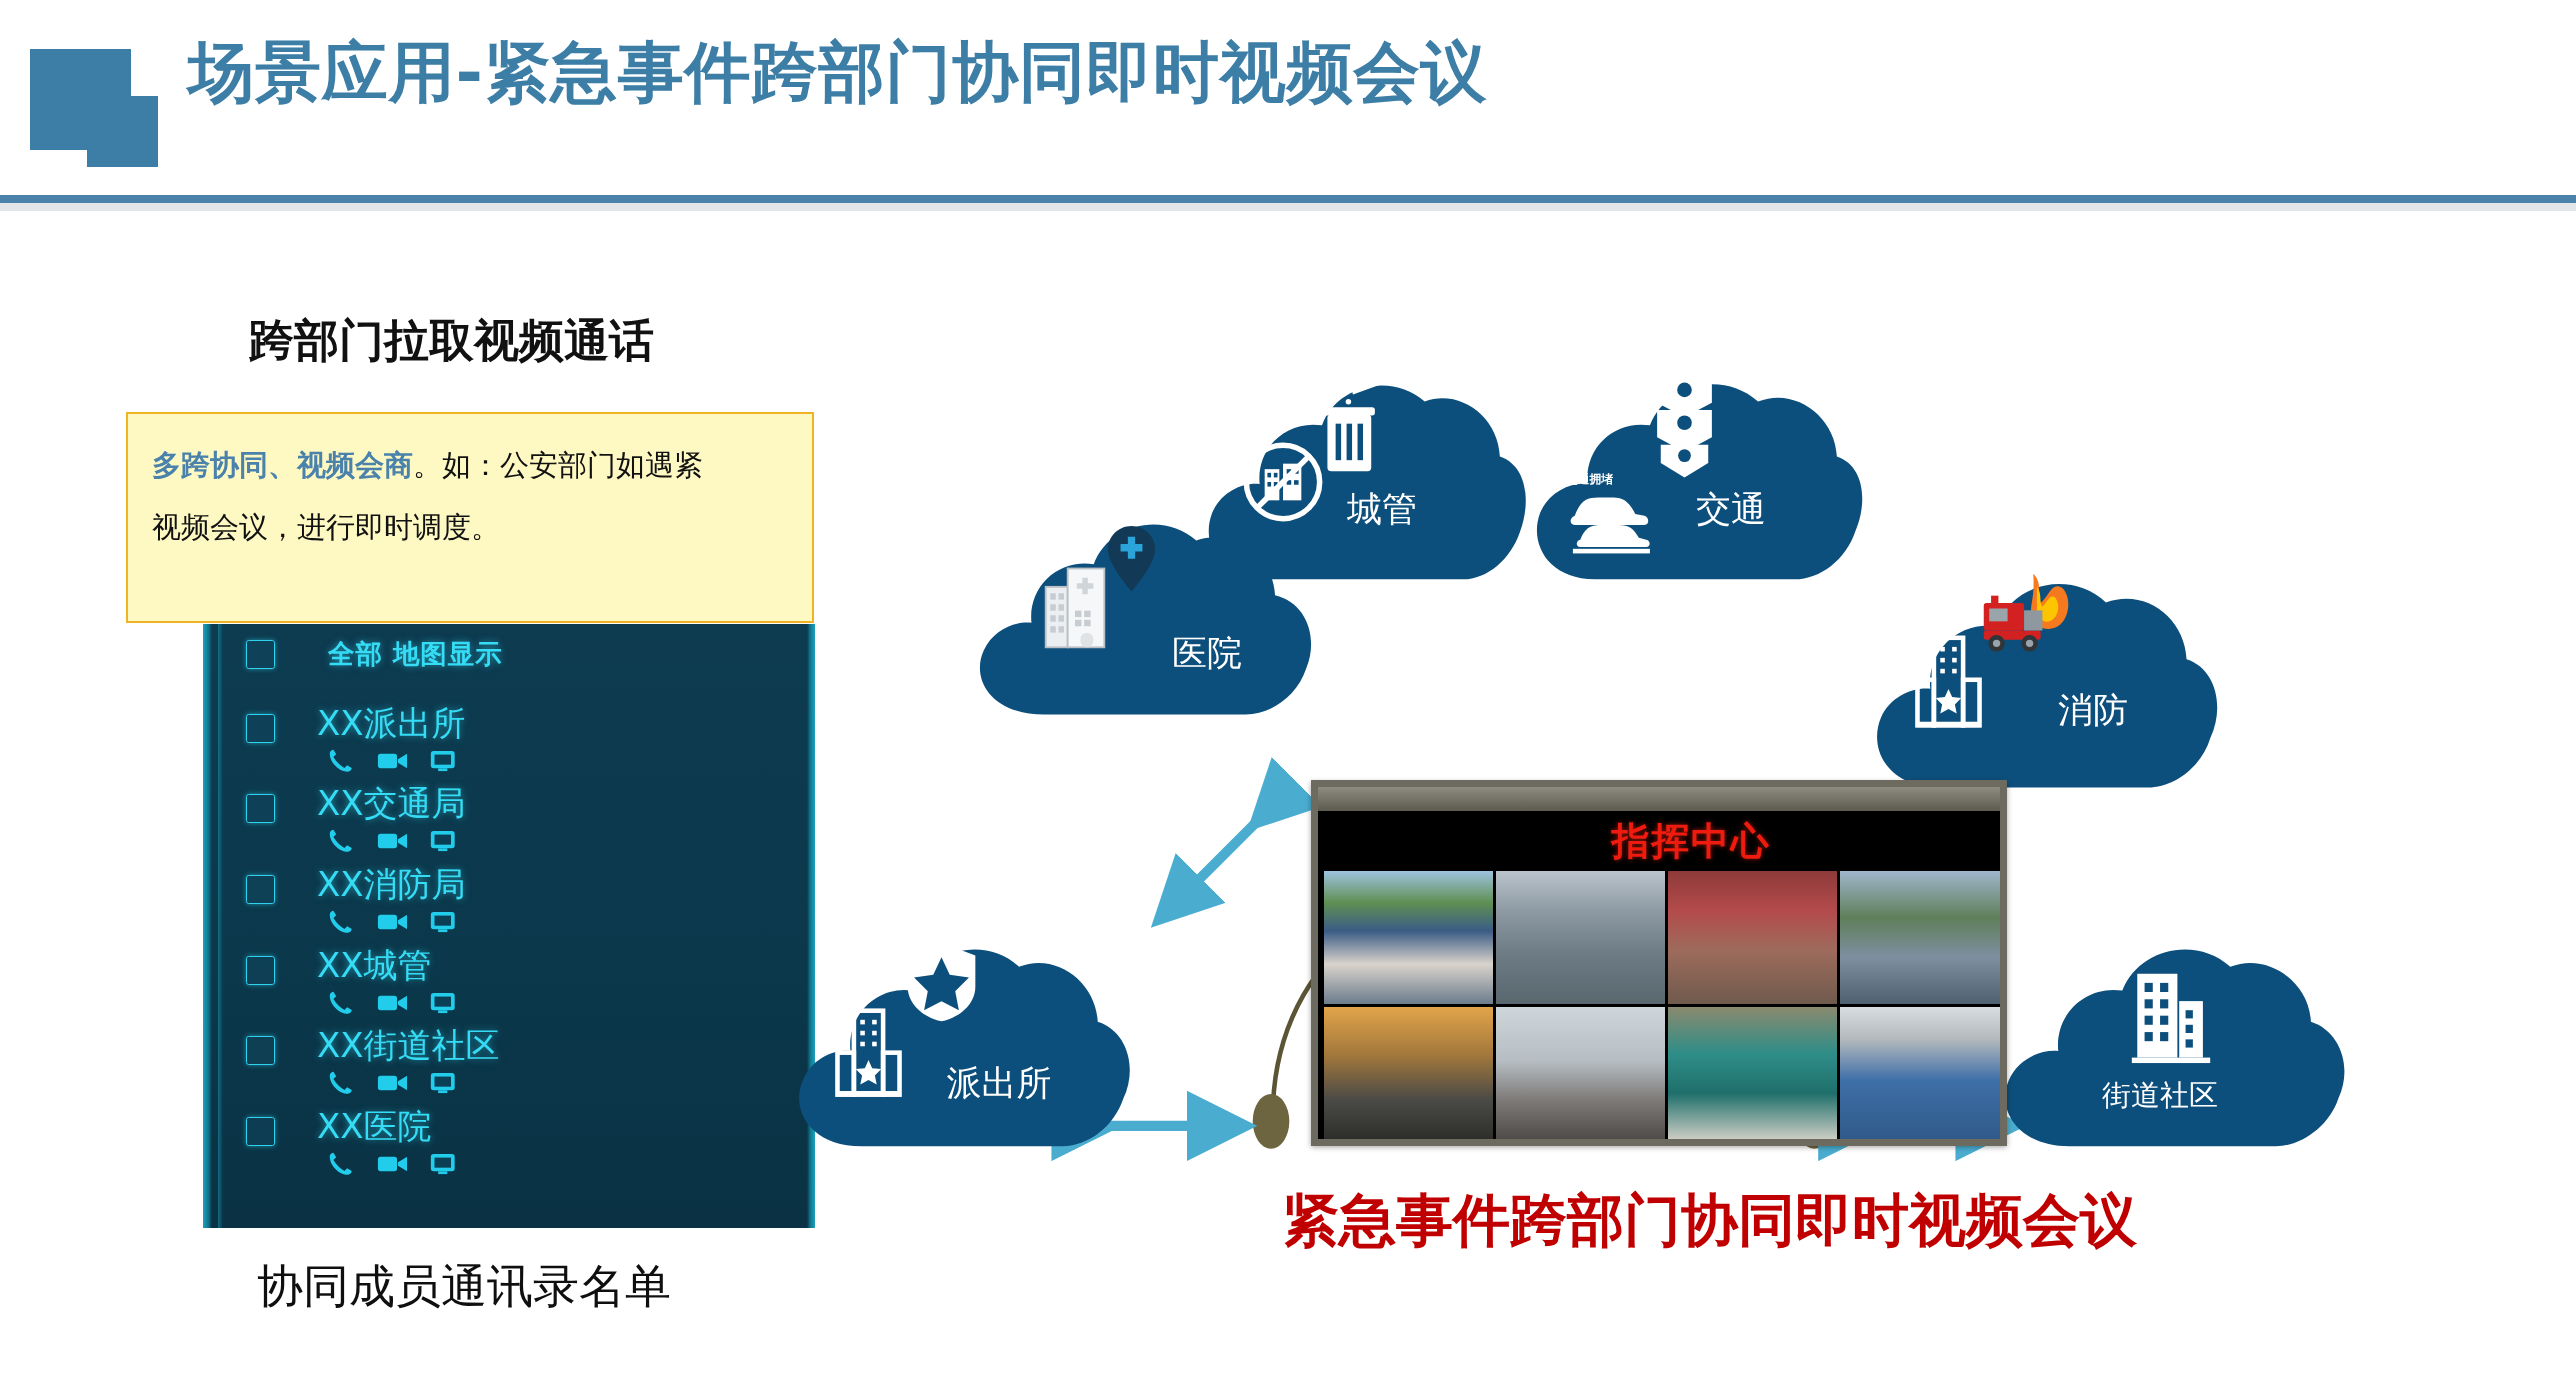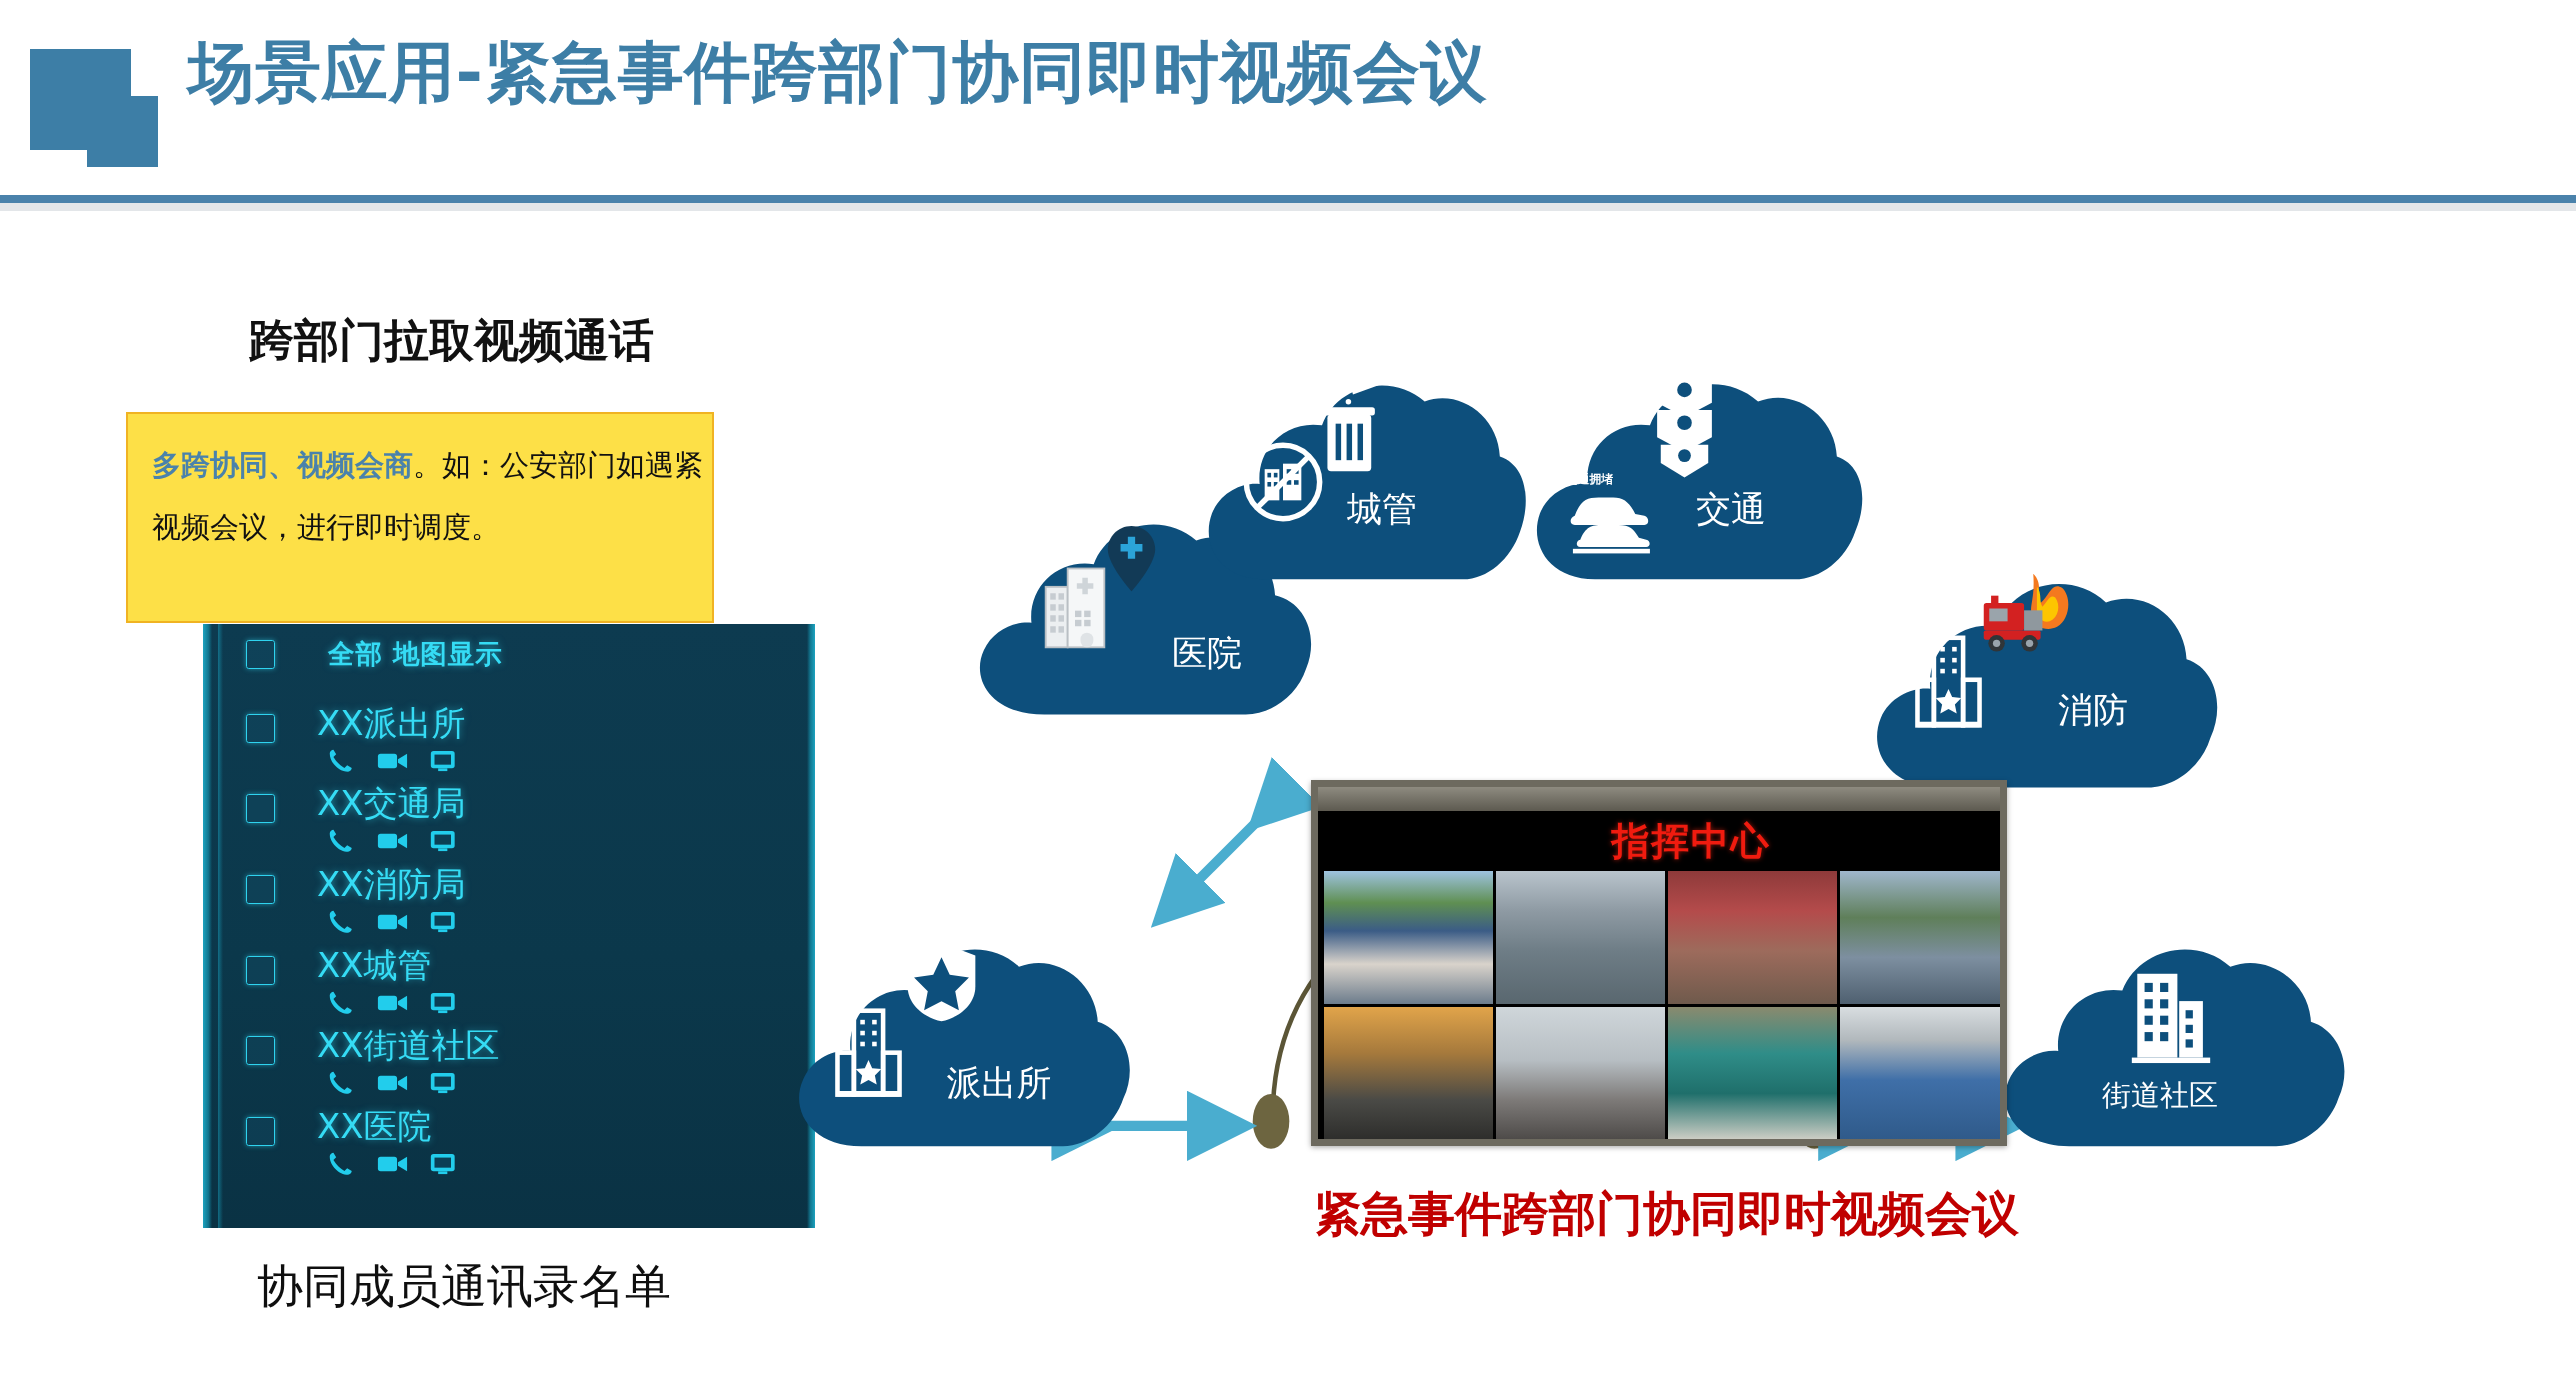--- a/index.html
+++ b/index.html
@@ -22,22 +22,22 @@
   }
   .hdr-rule { position: absolute; left: 0; top: 195px; width: 2576px; height: 8.2px; background: #4a82ab; }
   .hdr-rule-sh { position: absolute; left: 0; top: 203px; width: 2576px; height: 8.2px; background: #e3e6e9; }
 
   
   .sec-title {
     position: absolute; left: 249px; top: 311px;
     font-size: 45px; font-weight: 700; color: #111; white-space: nowrap;
   }
   .note-box {
-    position: absolute; left: 126px; top: 412px; width: 588px; height: 211px;
-    border: 2.7px solid #f0b323; background: #fde047;
+    position: absolute; left: 126px; top: 412px; width: 688px; height: 211px;
+    border: 2.7px solid #f0b323; background: #fef9c3;
     padding: 20px 24px 0 24px;
   }
   .note-line { font-size: 29px; line-height: 62px; color: #111; white-space: nowrap; }
   .note-em { color: #4a82ab; font-weight: 700; }
 
   
   .panel {
     position: absolute; left: 203px; top: 624px; width: 612px; height: 604px;
     background: linear-gradient(180deg,#0d3b50 0%,#0b384b 55%,#0a3244 100%);
     overflow: hidden;
@@ -79,21 +79,21 @@
       background: linear-gradient(180deg,#8e8b80,#5d5a50); }
   .cc-title { position: absolute; left: 0; top: 26px; width: 100%; height: 57px;
       background: #000; color: #f01b0f; font-size: 38px; font-weight: 700; text-align: center;
       line-height: 57px; letter-spacing: 1.8px; text-shadow: 0 0 5.5px rgba(255,40,20,.6); margin-left: 32px; }
   .cc-grid { position: absolute; left: 5.5px; top: 84px; width: 685px; height: 269px;
       display: grid; grid-template-columns: repeat(4,1fr); grid-template-rows: repeat(2,1fr); gap: 2.7px; }
   .cc-cell { position: relative; overflow: hidden; background: #2b3a43; }
 
   .caption-red {
     position: absolute; left: 1282px; top: 1183px; width: 769px; text-align: center;
-    font-size: 47px; font-weight: 700; color: #c00000; white-space: nowrap;
+    font-size: 57px; font-weight: 700; color: #c00000; white-space: nowrap;
   }
 </style>
 </head>
 <body>
 
 <div id="slide">
 
   <div class="logo-a"></div>
   <div class="logo-b"></div>
   <div class="slide-title">场景应用-紧急事件跨部门协同即时视频会议</div>

